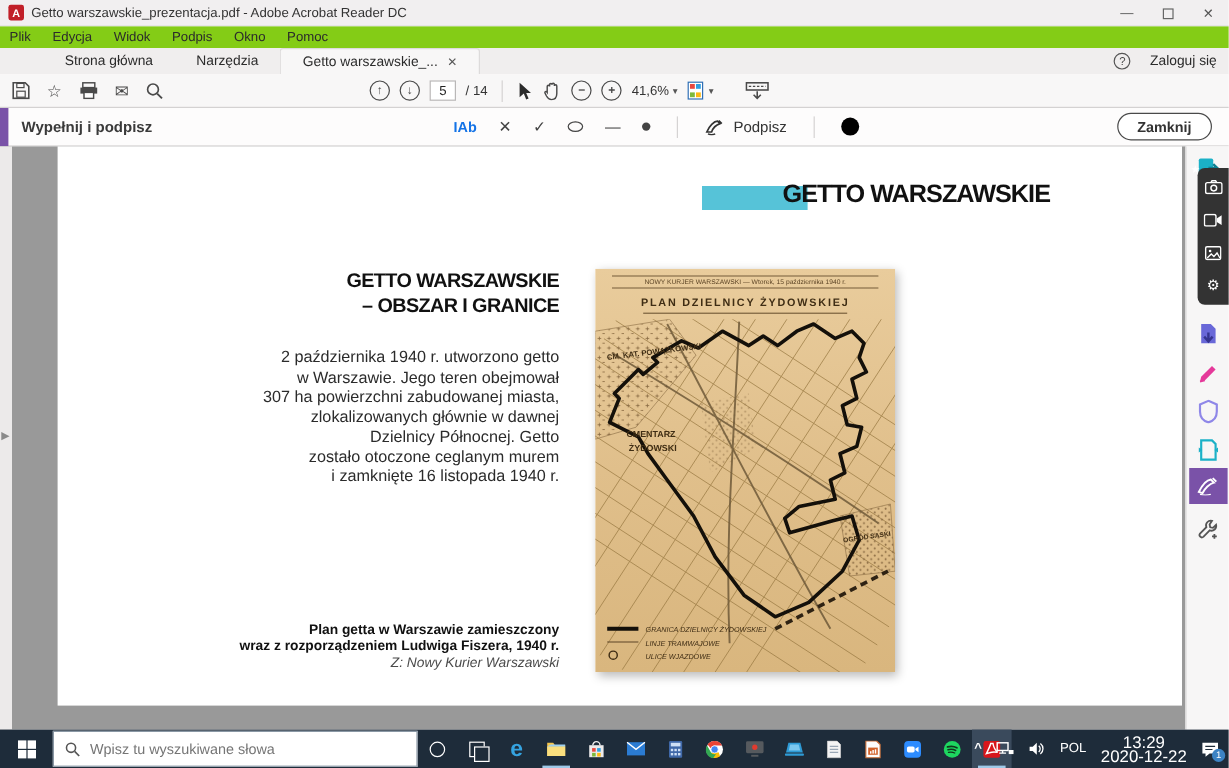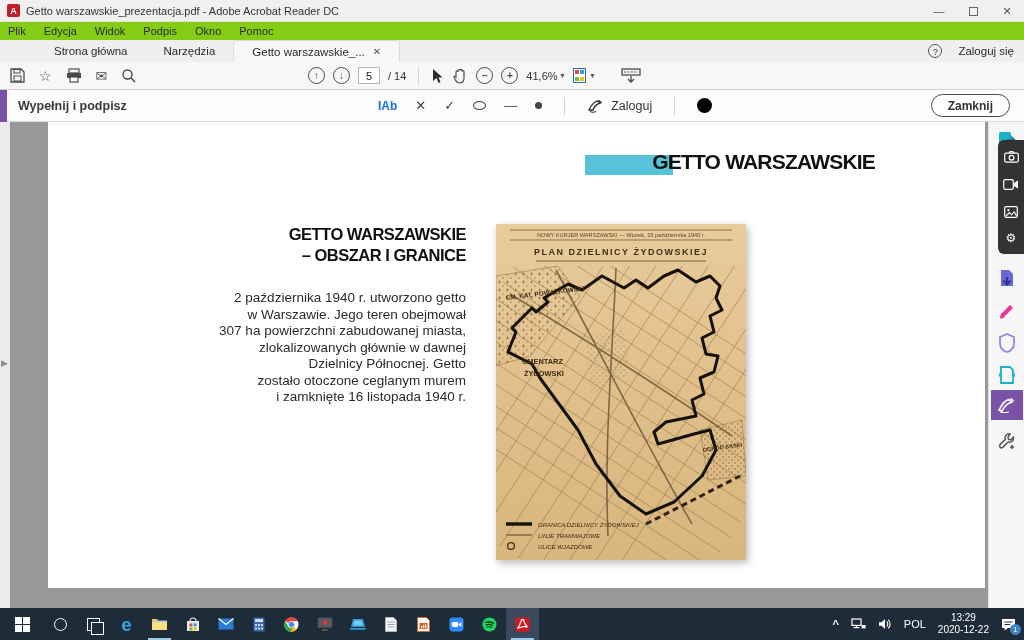--- a/index.html
+++ b/index.html
@@ -90,21 +90,21 @@
   .tb-slot { width:33px; display:flex; align-items:center; justify-content:center; position:relative; }
   .tb-slot.open::after { content:""; position:absolute; bottom:0; left:5px; right:5px; height:2px; background:#9ec9e8; }
   .tb-slot.focused { background:#3a4a5c; }
   .cortana-ring { width:13px; height:13px; border:1.6px solid #fff; border-radius:50%; }
   .taskview { width:13px; height:13px; border:1.4px solid #fff; position:relative; background:transparent;}
   .taskview::after { content:""; position:absolute; left:3px; top:3px; width:11px; height:11px; border:1.4px solid #fff; background:#1e2c3a; }
   .edge-e { color:#35a3e0; font-size:19px; font-weight:bold; line-height:1; }
   .tray { position:absolute; right:0; top:0; height:32px; display:flex; align-items:center; gap:12px; padding-right:8px; color:#fff; }
   .tray .tr-ico { display:flex; align-items:center; justify-content:center; }
   .tray-lang { font-size:11px; color:#fff; }
-  .tray-clock { font-size:10px; color:#fff; text-align:center; line-height:12px; }
+  .tray-clock { font-size:14px; color:#fff; text-align:center; line-height:12px; }
   .notif { position:relative; }
   .notif-badge { position:absolute; right:-5px; bottom:-4px; width:11px; height:11px; border-radius:50%; background:#3c83c4; color:#fff; font-size:8px; display:flex; align-items:center; justify-content:center; }
 </style>
 </head>
 <body>
 
 <div id="app">
 
   <div class="titlebar">
     <div class="appicon">A</div>
@@ -219,21 +219,21 @@
       <span class="fs-glyph">✓</span>
       <span class="fs-circle"></span>
       <span class="fs-glyph">—</span>
       <span class="fs-dot"></span>
       <span class="vdiv"></span>
       <span class="fs-sign">
         <svg width="18" height="14" viewBox="0 0 18 14">
             <path d="M2 11 C4 6 8 2 11 2 l2 2 c-3 1-6 4-7 7 z M12 1.5 l2.5 2.5" fill="none" stroke="#333" stroke-width="1.4"></path>
             <path d="M3 12.5 c2 1 4 1 6 0" fill="none" stroke="#333" stroke-width="1.2"></path>
           </svg>
-        <span>Zaloguj</span>
+        <span>Podpisz</span>
       </span>
       <span class="vdiv"></span>
       <span class="fs-colordot"></span>
     </div>
     <div class="close-btn">Zamknij</div>
   </div>
 
   <div class="docarea">
     <div class="left-strip">
       <span class="nav-tab-arrow">▶</span>
@@ -244,20 +244,25 @@
       <div class="doc-header">GETTO WARSZAWSKIE</div>
       <div class="section-title">GETTO WARSZAWSKIE
 – OBSZAR I GRANICE</div>
       <div class="body-text">2 października 1940 r. utworzono getto
 w Warszawie. Jego teren obejmował
 307 ha powierzchni zabudowanej miasta,
 zlokalizowanych głównie w dawnej
 Dzielnicy Północnej. Getto
 zostało otoczone ceglanym murem
 i zamknięte 16 listopada 1940 r.</div>
+      <div class="caption">
+        <div class="cap-bold">Plan getta w Warszawie zamieszczony
+wraz z rozporządzeniem Ludwiga Fiszera, 1940 r.</div>
+        <div class="cap-src">Z: Nowy Kurier Warszawski</div>
+      </div>
 
       <div class="mapwrap">
         <svg width="250" height="336" viewBox="0 0 250 336">
           <defs>
             <linearGradient id="sepia" x1="0" y1="0" x2="0" y2="1">
               <stop offset="0" stop-color="#e9cc9c"></stop>
                 <stop offset="0.5" stop-color="#e0bf8b"></stop>
                 <stop offset="1" stop-color="#d9b67e"></stop>
             </linearGradient>
             <pattern id="hatch" width="8" height="8" patternUnits="userSpaceOnUse">
@@ -416,20 +421,27 @@
 
   <div class="taskbar">
     <div class="tb-start">
       <span class="winlogo">
           <i></i>
           <i></i>
           <i></i>
           <i></i>
         </span>
     </div>
+    <div class="search-box">
+      <svg width="13" height="13" viewBox="0 0 13 13">
+          <circle cx="5.2" cy="5.2" r="3.8" fill="none" stroke="#555" stroke-width="1.3"></circle>
+          <line x1="8.2" y1="8.2" x2="12" y2="12" stroke="#555" stroke-width="1.4"></line>
+        </svg>
+      <input placeholder="Wpisz tu wyszukiwane słowa" style="">
+    </div>
     <div class="tb-slot">
         <span class="cortana-ring"></span>
       </div>
     <div class="tb-slot">
         <span class="taskview"></span>
       </div>
     <div class="tb-slot">
         <span class="edge-e">e</span>
       </div>
     <div class="tb-slot open">

